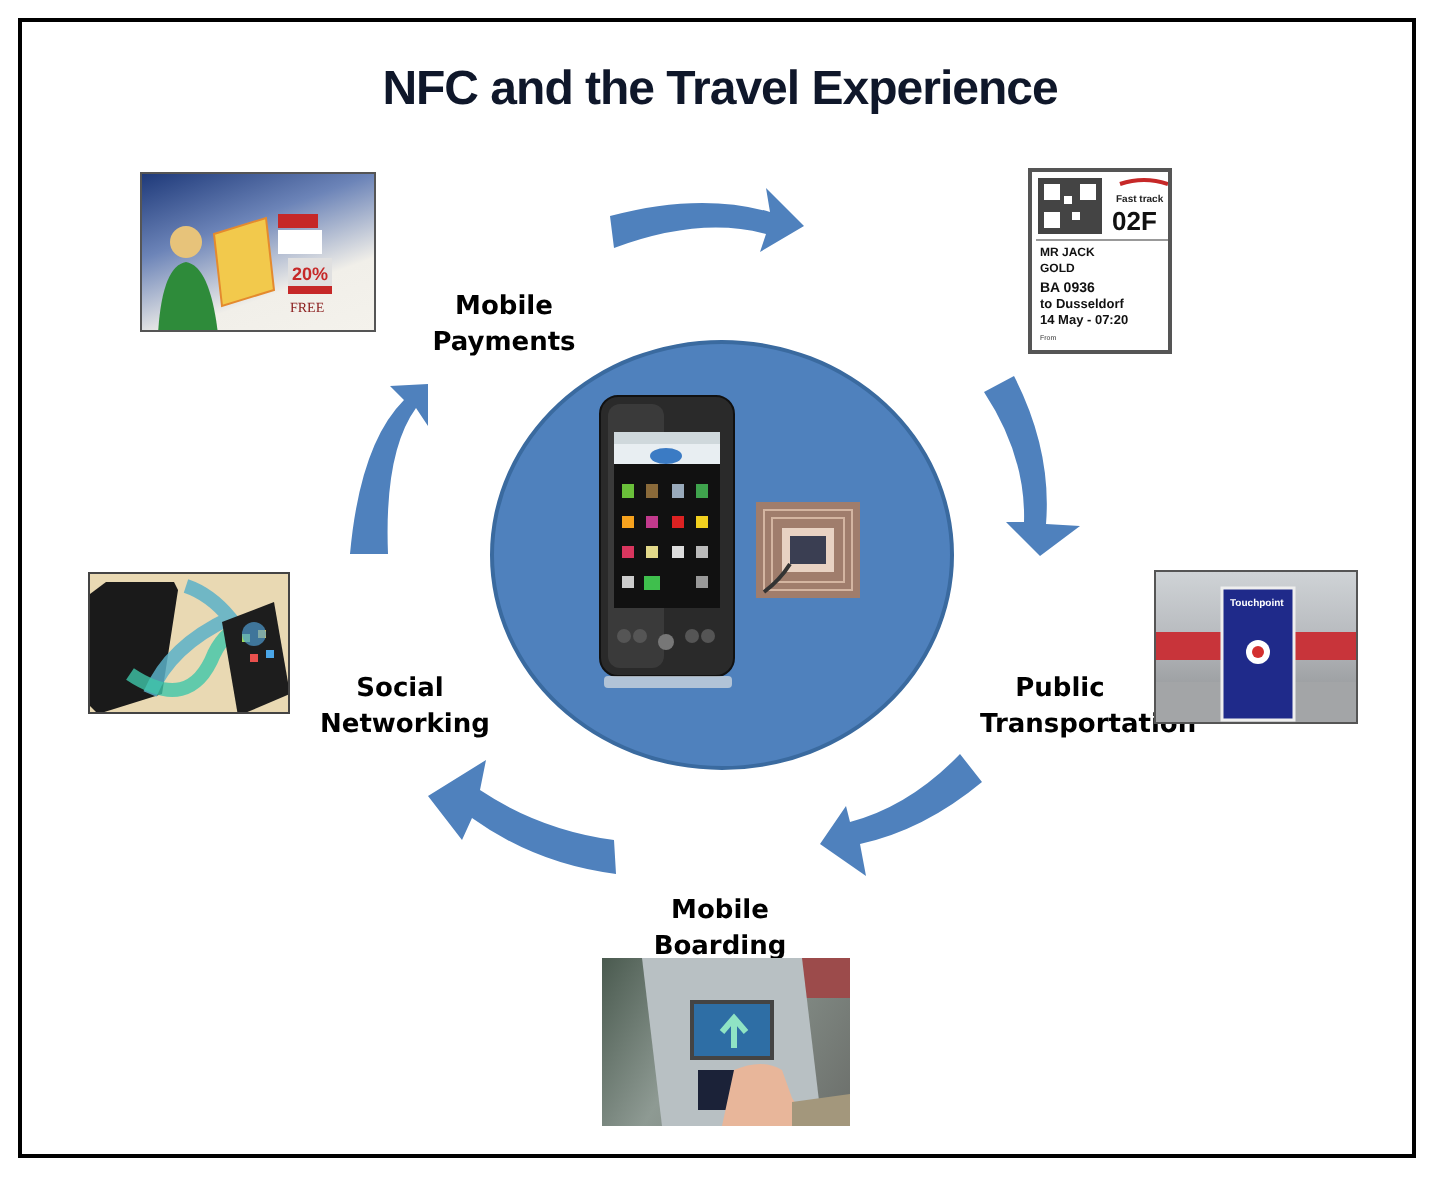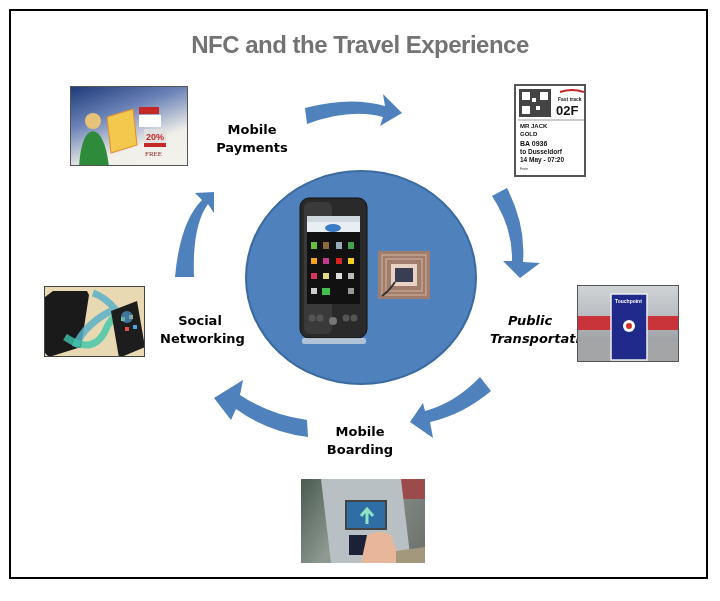--- a/index.html
+++ b/index.html
@@ -1,19 +1,19 @@
 <!DOCTYPE html>
 <html><head>
 <meta charset="utf-8">
 <style>
   html, body { margin: 0; padding: 0; background: #ffffff; }
   body { width: 720px; height: 601px; position: relative; overflow: hidden; font-family: "DejaVu Sans", sans-serif; }
   .frame { position: absolute; left: 9px; top: 9px; width: 699px; height: 570px; border: 2px solid #000; box-sizing: border-box; background: #fff; }
-  .title { position: absolute; left: 0; top: 31px; width: 720px; text-align: center; font-family: "Liberation Sans", sans-serif; font-weight: bold; font-size: 24px; color: #737373; letter-spacing: -0.5px; }
-  .label { position: absolute; font-family: "DejaVu Sans", sans-serif; font-weight: bold; font-size: 13px; line-height: 18px; color: #000; text-align: center; }
+  .title { position: absolute; left: 0; top: 31px; width: 720px; text-align: center; font-family: "Liberation Sans", sans-serif; font-weight: bold; font-size: 24px; color: #0f172a; letter-spacing: -0.5px; }
+  .label { position: absolute; font-family: "DejaVu Sans", sans-serif; font-weight: bold; font-size: 13px; line-height: 18px; color: #000; text-align: center; margin-top: 24px; }
   .label span { display: block; white-space: nowrap; }
   .photo { position: absolute; border: 1px solid #555; box-sizing: border-box; overflow: hidden; }
   svg.overlay { position: absolute; left: 0; top: 0; }
   .circle { position: absolute; left: 245px; top: 170px; width: 232px; height: 215px; border-radius: 50%; background: #4f81bd; border: 2px solid #3a6a9f; box-sizing: border-box; }
 </style>
 </head>
 <body>
 
 <div class="frame"></div>
 
@@ -110,21 +110,21 @@
     <line x1="2" y1="34" x2="68" y2="34" stroke="#999"></line>
     <text x="4" y="42" font-size="6" font-weight="bold" fill="#111" font-family="Liberation Sans, sans-serif">MR JACK</text>
     <text x="4" y="50" font-size="6" font-weight="bold" fill="#111" font-family="Liberation Sans, sans-serif">GOLD</text>
     <text x="4" y="60" font-size="7" font-weight="bold" fill="#111" font-family="Liberation Sans, sans-serif">BA 0936</text>
     <text x="4" y="68" font-size="6.5" font-weight="bold" fill="#111" font-family="Liberation Sans, sans-serif">to Dusseldorf</text>
     <text x="4" y="76" font-size="6.5" font-weight="bold" fill="#111" font-family="Liberation Sans, sans-serif">14 May - 07:20</text>
     <text x="4" y="84" font-size="3.5" fill="#333" font-family="Liberation Sans, sans-serif">From</text>
   </svg>
 </div>
 
-<div class="label" style="left:490px; top:312px; width:80px;font-style:italic;">
+<div class="label" style="left:490px; top:312px; width:80px;">
   <span>Public</span>
     <span>Transportation</span>
 </div>
 <div class="photo" style="left:577px; top:285px; width:102px; height:77px; background: linear-gradient(180deg,#cfd3d6 0%,#b9bcc0 40%,#8a8c8e 100%);">
   <svg width="102" height="77">
     <rect x="0" y="30" width="102" height="14" fill="#c8343a"></rect>
     <rect x="0" y="55" width="102" height="22" fill="#a3a5a7"></rect>
     <rect x="33" y="8" width="36" height="66" fill="#1f2a8a" stroke="#eee" stroke-width="1.5"></rect>
     <text x="37" y="17" font-size="5" font-weight="bold" fill="#fff" font-family="Liberation Sans, sans-serif">Touchpoint</text>
     <circle cx="51" cy="40" r="6" fill="#fff"></circle>

